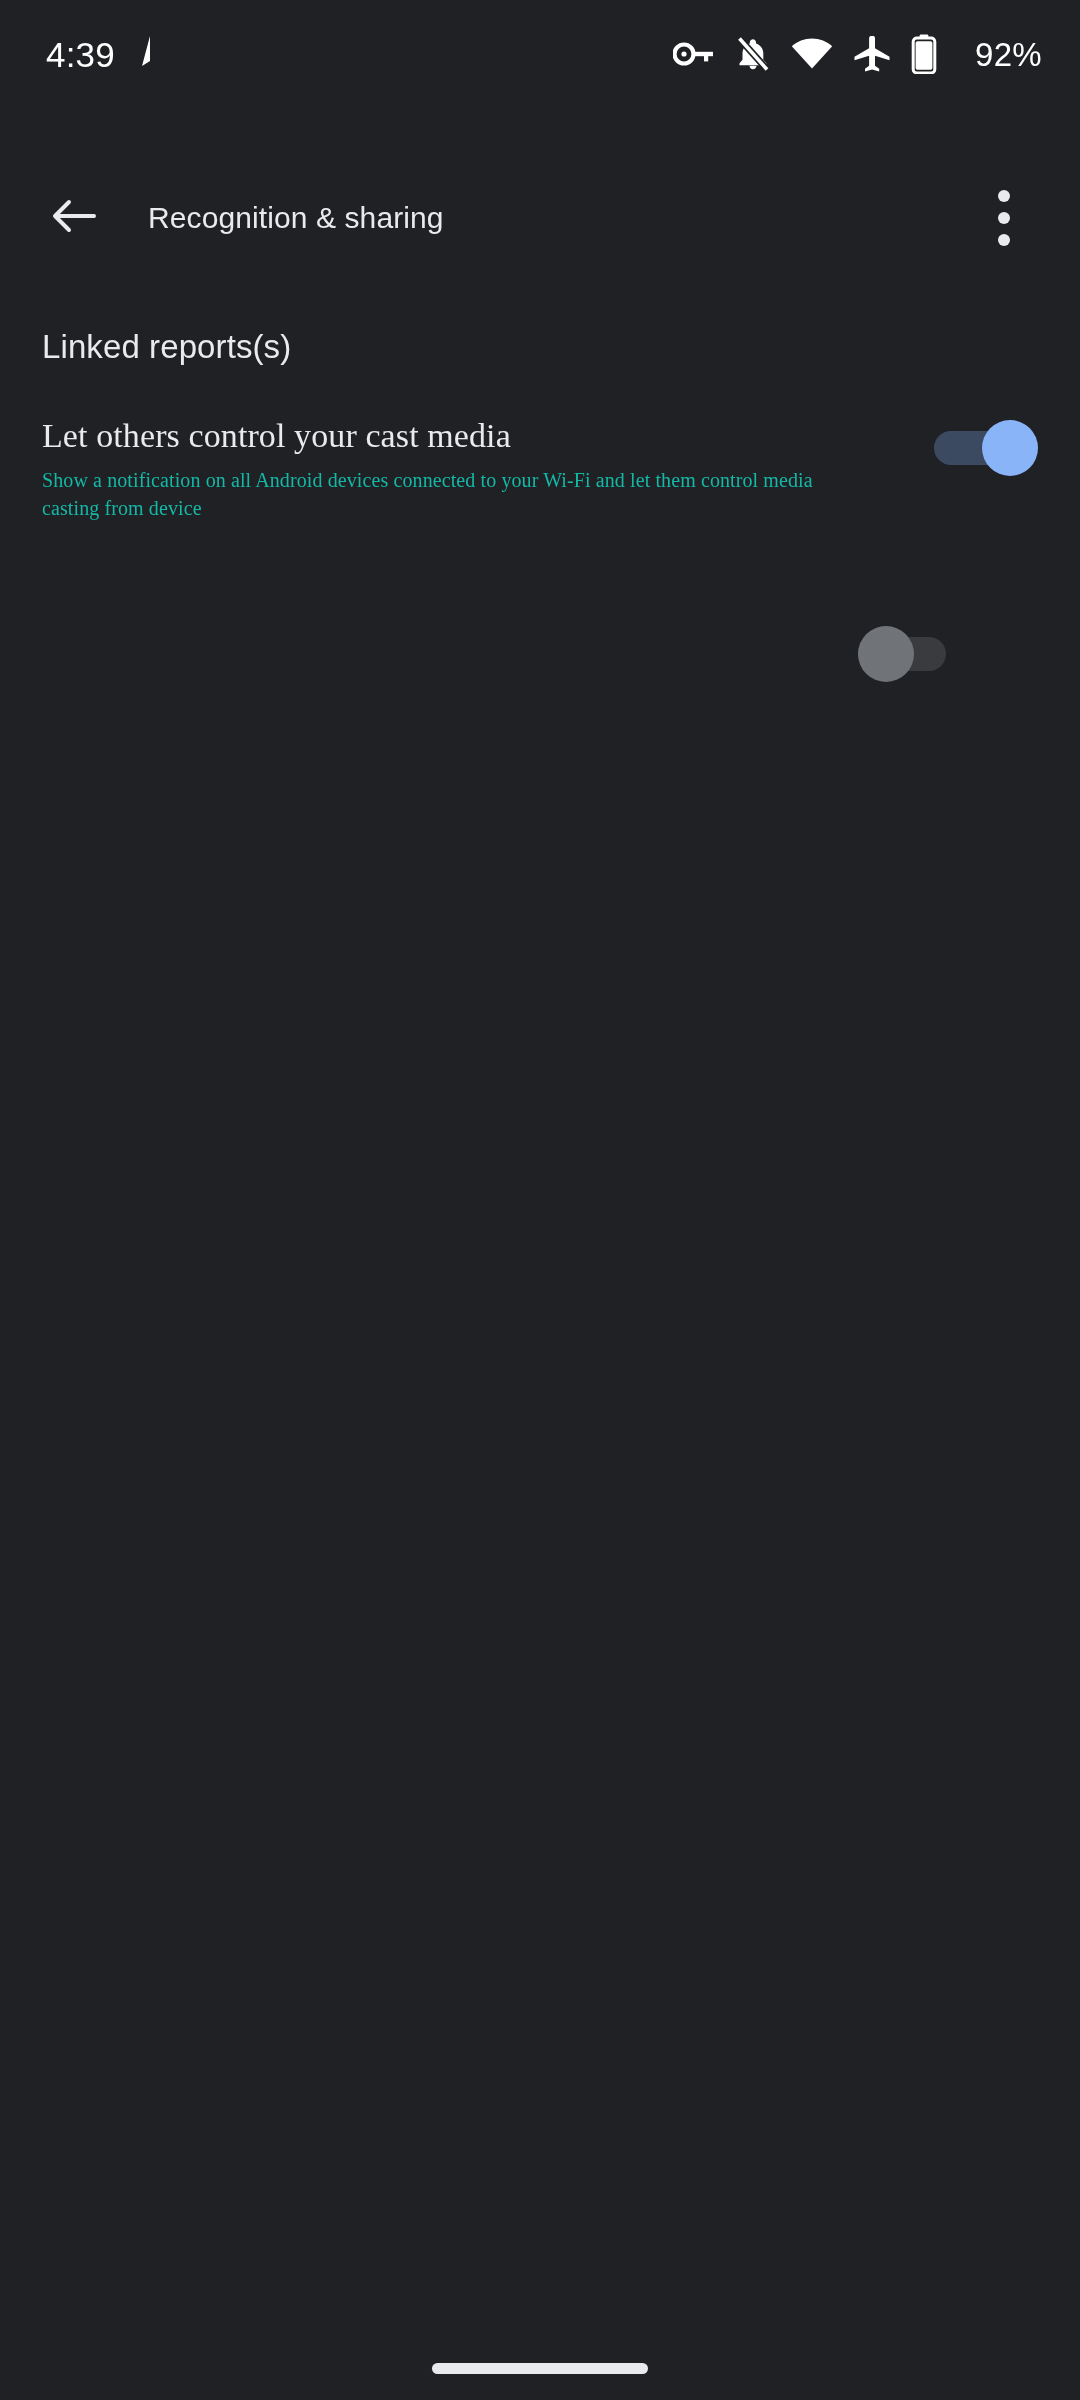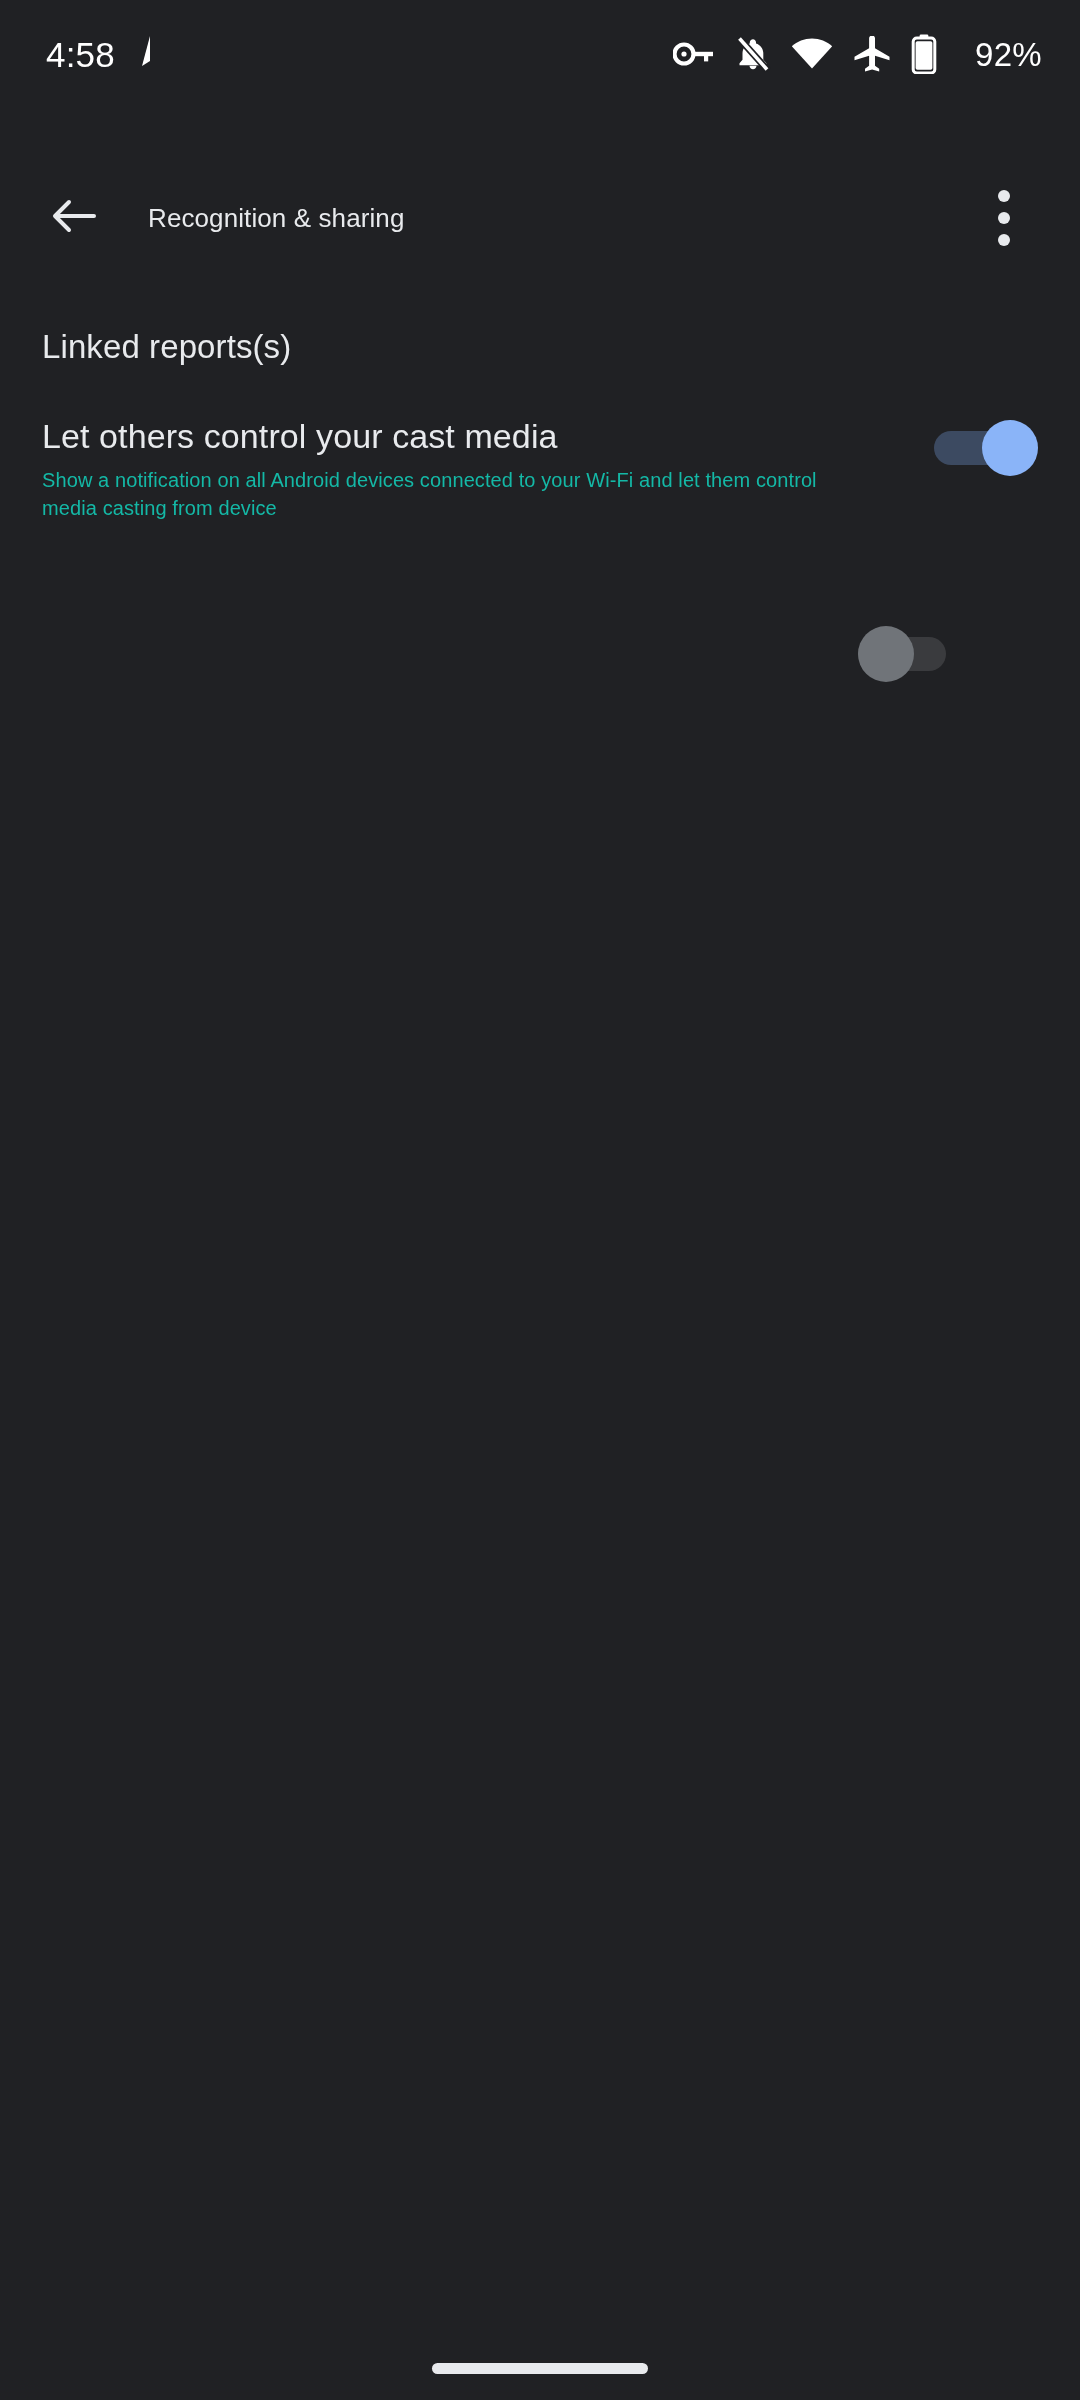--- a/index.html
+++ b/index.html
@@ -69,21 +69,21 @@
     height: 100px;
     margin-left: 24px;
     display: flex;
     align-items: center;
     justify-content: center;
     border-radius: 50%;
     flex: 0 0 auto;
   }
   .app-title {
     color: #e8eaed;
-    font-size: 26px;
+    font-size: 30px;
     font-weight: 400;
     letter-spacing: 0.1px;
     margin-left: 24px;
     white-space: nowrap;
   }
   .overflow-btn {
     position: absolute;
     right: 26px;
     top: 8px;
     width: 100px;
@@ -116,20 +116,21 @@
     padding: 28px 42px 0 42px;
     letter-spacing: 0.1px;
   }
 
   .pref-row {
     display: flex;
     align-items: flex-start;
     padding: 48px 42px 0 42px;
     box-sizing: border-box;
     width: 1080px;
+    font-family: Liberation Serif, serif;
   }
   .pref-texts {
     flex: 1 1 auto;
     min-width: 0;
     padding-right: 22px;
   }
   .pref-title {
     color: #e8eaed;
     font-size: 34px;
     font-weight: 400;
@@ -188,21 +189,21 @@
     height: 11px;
     border-radius: 6px;
     background: #e8eaed;
   }
 </style>
 </head>
 <body>
 
 <div class="status-bar">
   <div class="status-left">
-    <span class="status-clock">4:58</span>
+    <span class="status-clock">4:39</span>
     <span>
       <svg width="26" height="34" viewBox="0 0 26 34">
         <path d="M13 1 L5 31 L13 26 L13 1 Z" fill="#ffffff"></path>
         <path d="M13 1 L21 31 L13 26 Z" fill="#ffffff" opacity="0"></path>
       </svg>
     </span>
   </div>
 
   <div class="status-right">
 

